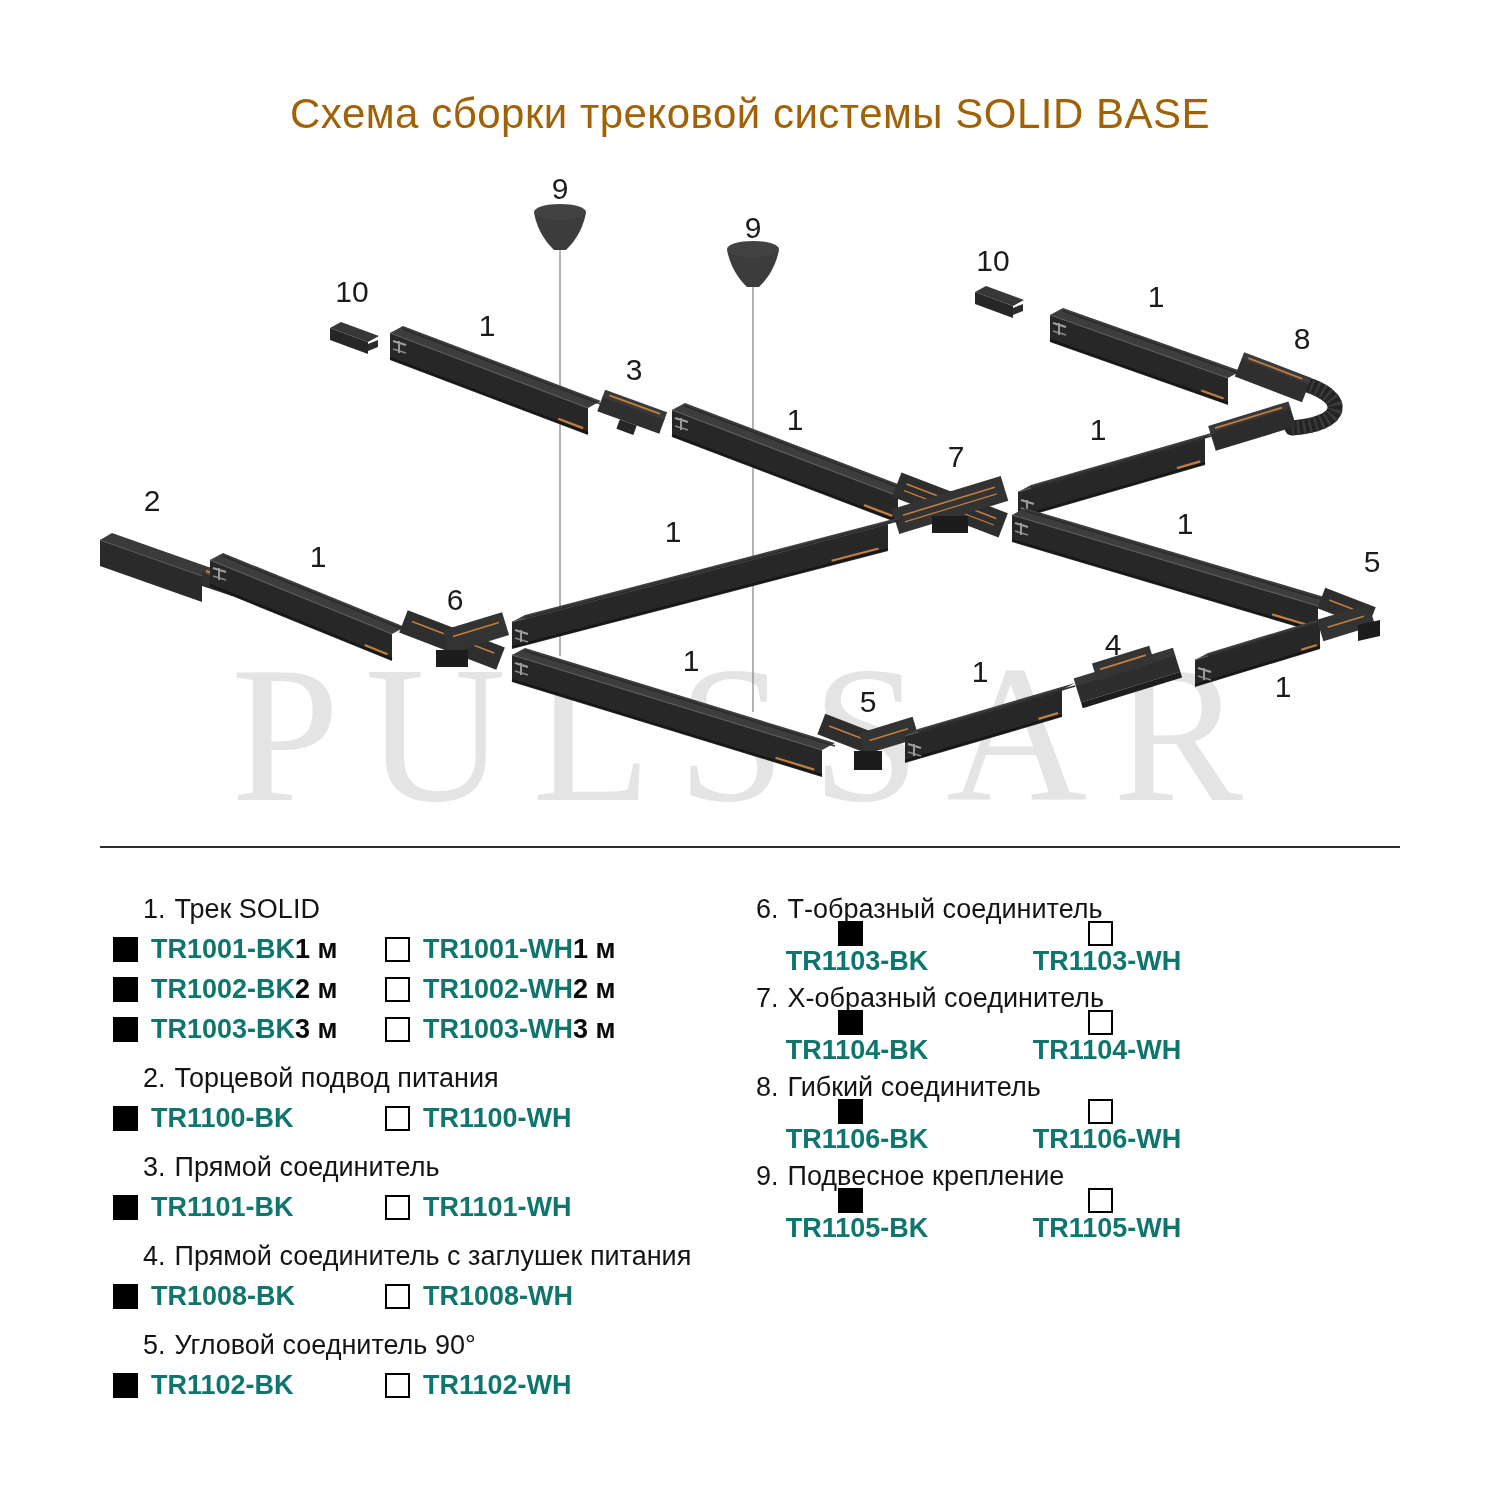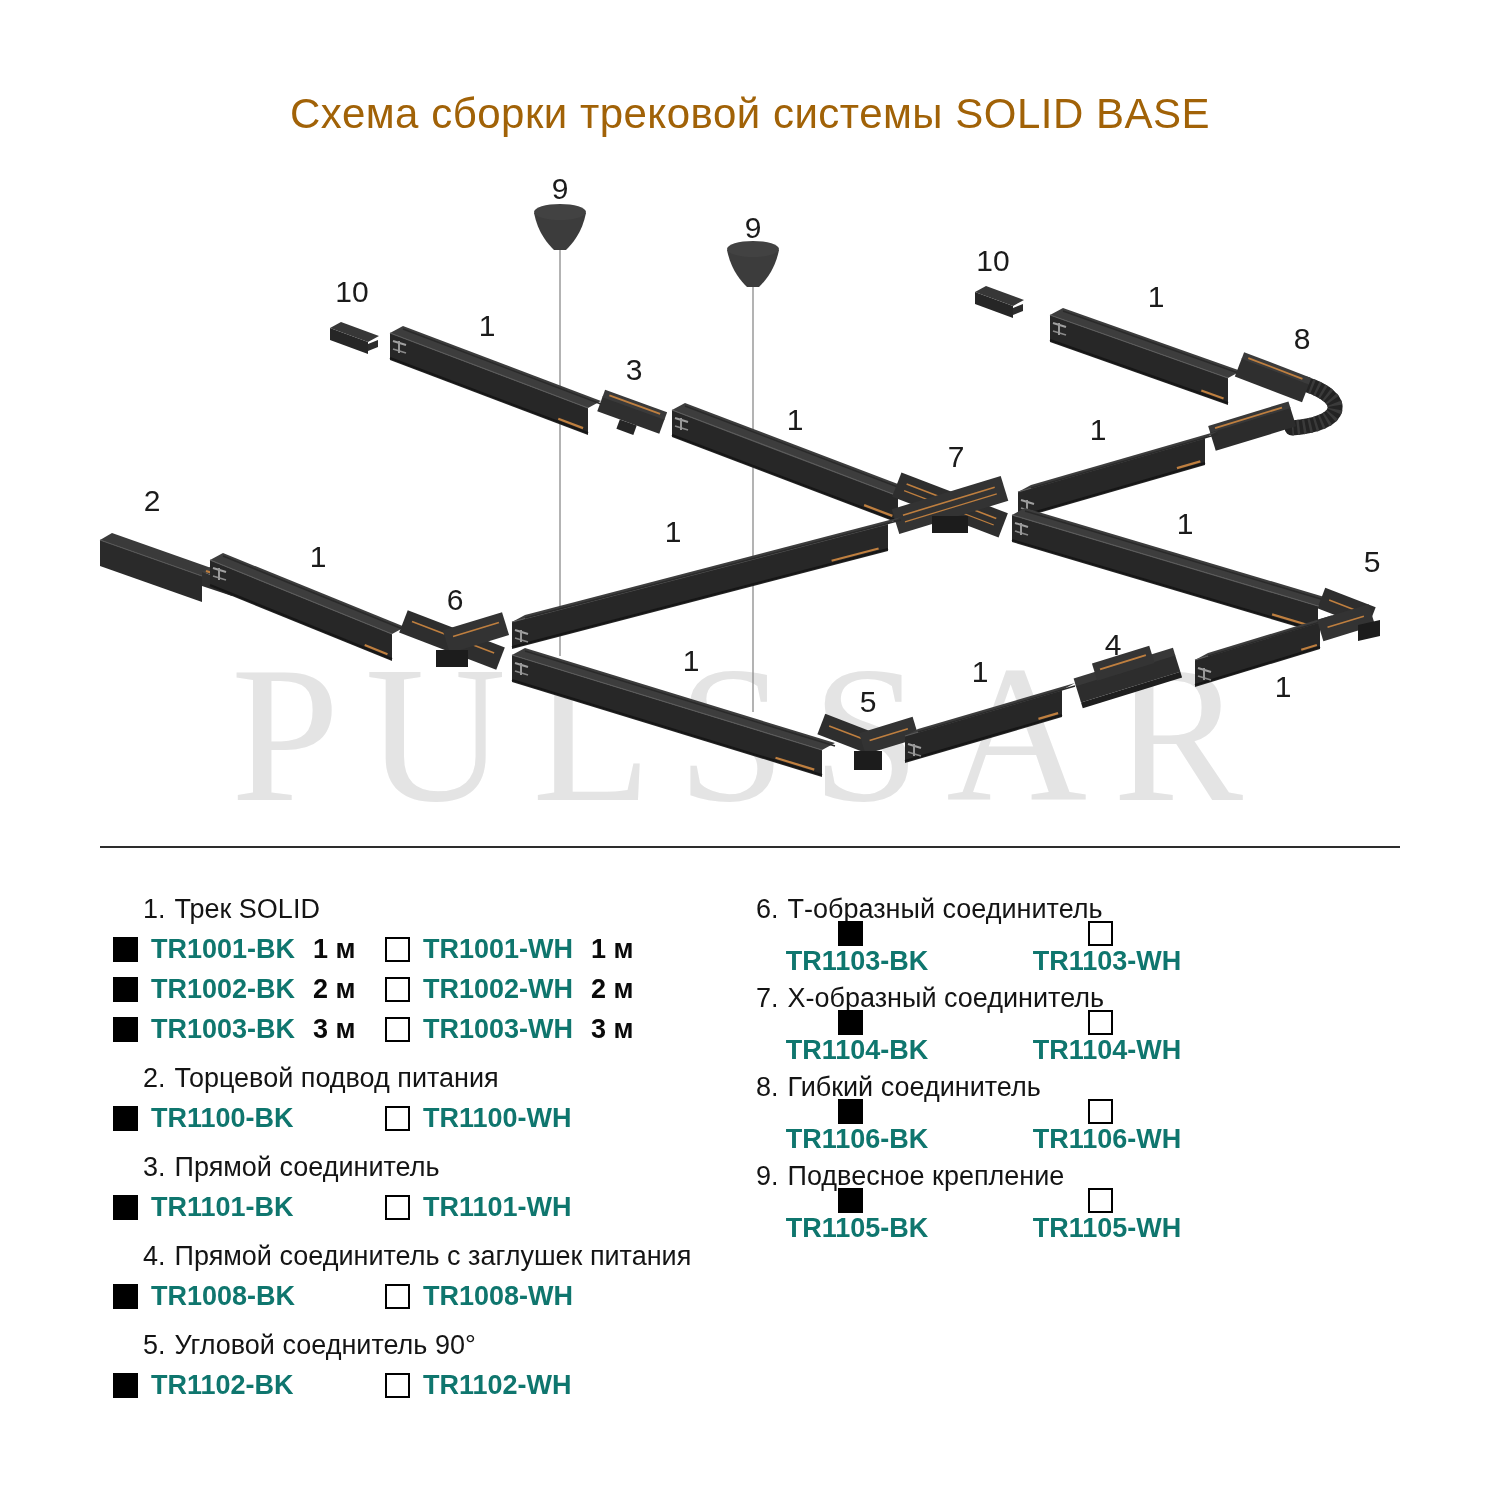--- a/index.html
+++ b/index.html
@@ -17,21 +17,21 @@
   .sec-num{margin-right:9px;}
   .t2{padding-left:46px;}
   .row{display:flex;align-items:center;height:40px;padding-left:10px;}
   .col-right .row{padding-left:16px;}
   .cell{display:flex;align-items:center;width:272px;}
   .col-right .cell{width:250px;flex-direction:column;}
   .sw{width:25px;height:25px;margin-right:13px;flex:none;}
   .sw-black{background:#000;}
   .sw-white{background:#fff;border:2px solid #000;width:21px;height:21px;}
   .code{font-weight:bold;font-size:27px;color:#0f766e;}
-  .size{font-weight:bold;margin-left:18px;color:#0a0a0a;}
+  .size{font-weight:bold;color:#0a0a0a;}
 </style>
 </head>
 <body>
 
 <div id="page">
   <div class="title">Схема сборки трековой системы SOLID BASE</div>
   <div id="diagram"><svg width="1500" height="680" viewBox="0 170 1500 680">
         <text x="750" y="800" text-anchor="middle" fill="#e4e4e4" font-family="&quot;Liberation Serif&quot;,serif" font-size="195" letter-spacing="26">PULSSAR</text>
         <line x1="560" y1="250" x2="560" y2="656" stroke="#8a8a8a" stroke-width="1.3"></line>
         <line x1="753" y1="287" x2="753" y2="712" stroke="#8a8a8a" stroke-width="1.3"></line>

